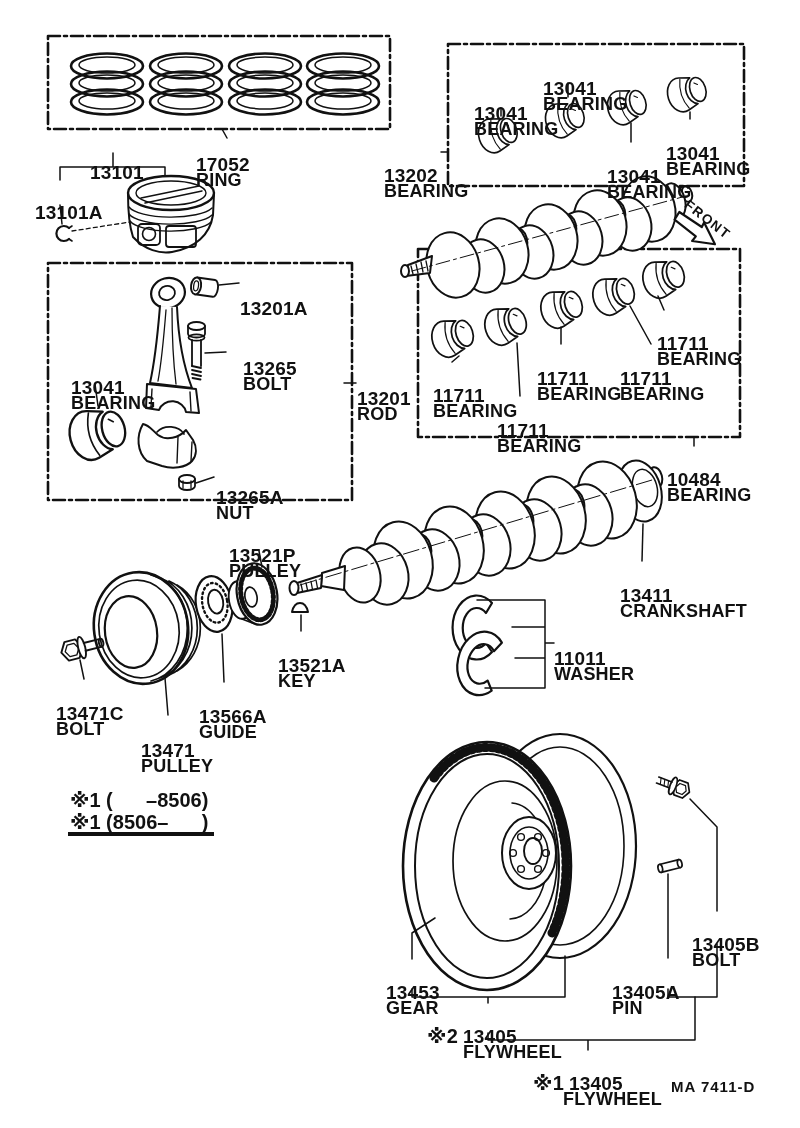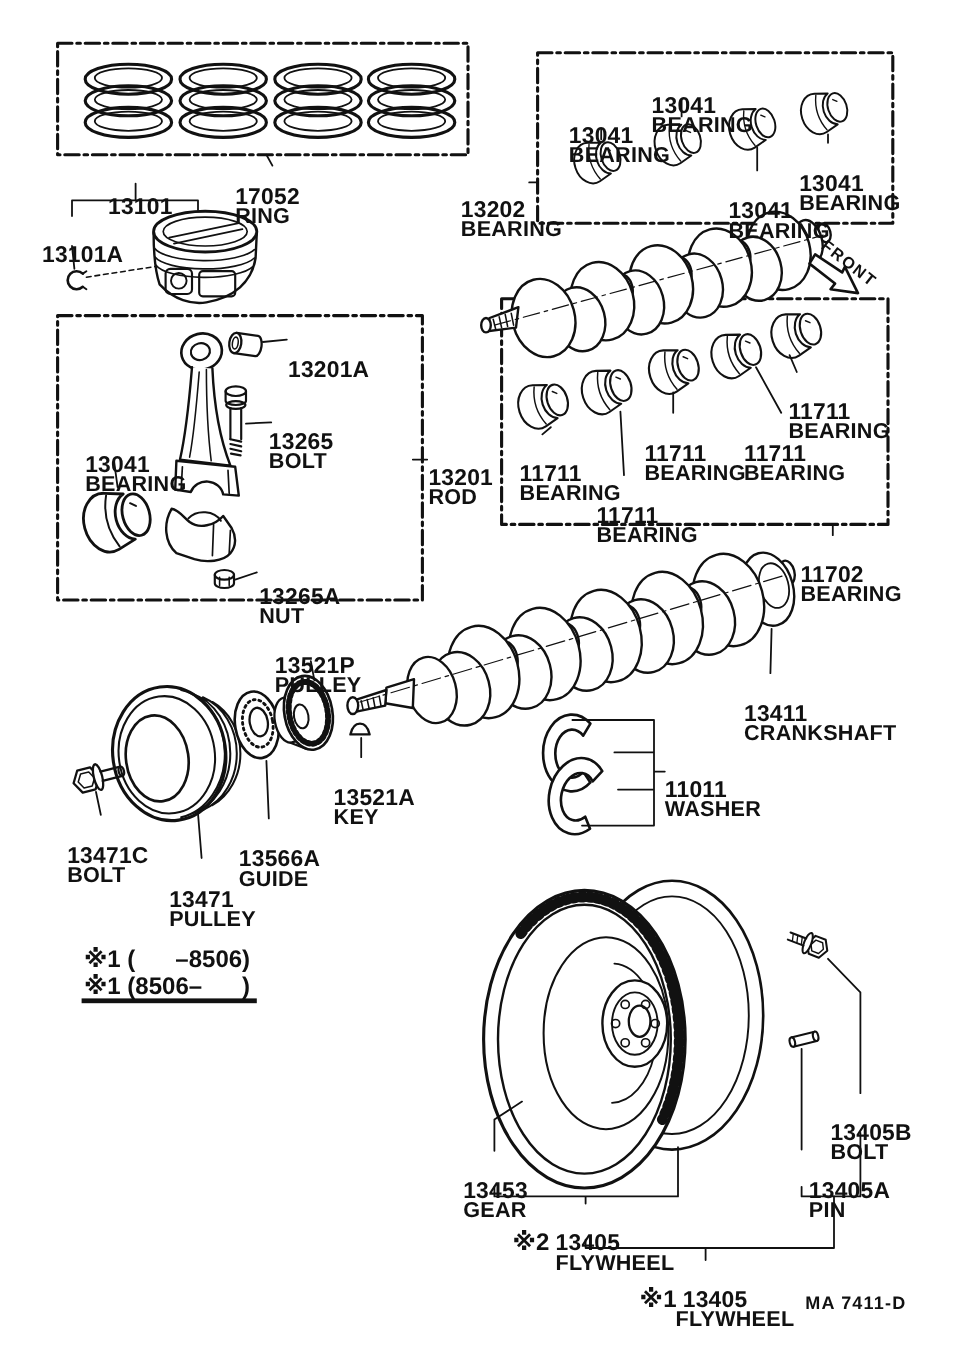--- a/index.html
+++ b/index.html
@@ -319,27 +319,27 @@
     </div>
 <div class="plabel" style="left:620px;top:346px">
       <div class="pnum">11711</div>
       <div class="pcap">BEARING</div>
     </div>
 <div class="plabel" style="left:657px;top:311px">
       <div class="pnum">11711</div>
       <div class="pcap">BEARING</div>
     </div>
 <div class="plabel" style="left:667px;top:447px">
-      <div class="pnum">11702</div>
+      <div class="pnum">10484</div>
       <div class="pcap">BEARING</div>
     </div>
 <div class="plabel" style="left:240px;top:276px">
       <div class="pnum">13201A</div>
     </div>
-<div class="plabel" style="left:224px;top:336px">
+<div class="plabel" style="left:243px;top:336px">
       <div class="pnum">13265</div>
       <div class="pcap">BOLT</div>
     </div>
 <div class="plabel" style="left:71px;top:355px">
       <div class="pnum">13041</div>
       <div class="pcap">BEARING</div>
     </div>
 <div class="plabel" style="left:216px;top:465px">
       <div class="pnum">13265A</div>
       <div class="pcap">NUT</div>
@@ -377,21 +377,21 @@
       <div class="pcap">WASHER</div>
     </div>
 <div class="plabel" style="left:386px;top:960px">
       <div class="pnum">13453</div>
       <div class="pcap">GEAR</div>
     </div>
 <div class="plabel" style="left:427px;top:1004px">
       <div class="pnum"><span class="pprefix">※2</span><span>13405</span></div>
       <div class="pcap" style="margin-left:36px">FLYWHEEL</div>
     </div>
-<div class="plabel" style="left:674px;top:960px">
+<div class="plabel" style="left:612px;top:960px">
       <div class="pnum">13405A</div>
       <div class="pcap">PIN</div>
     </div>
 <div class="plabel" style="left:692px;top:912px">
       <div class="pnum">13405B</div>
       <div class="pcap">BOLT</div>
     </div>
 <div class="plabel" style="left:533px;top:1051px">
       <div class="pnum"><span class="pprefix">※1</span><span>13405</span></div>
       <div class="pcap" style="margin-left:30px">FLYWHEEL</div>

